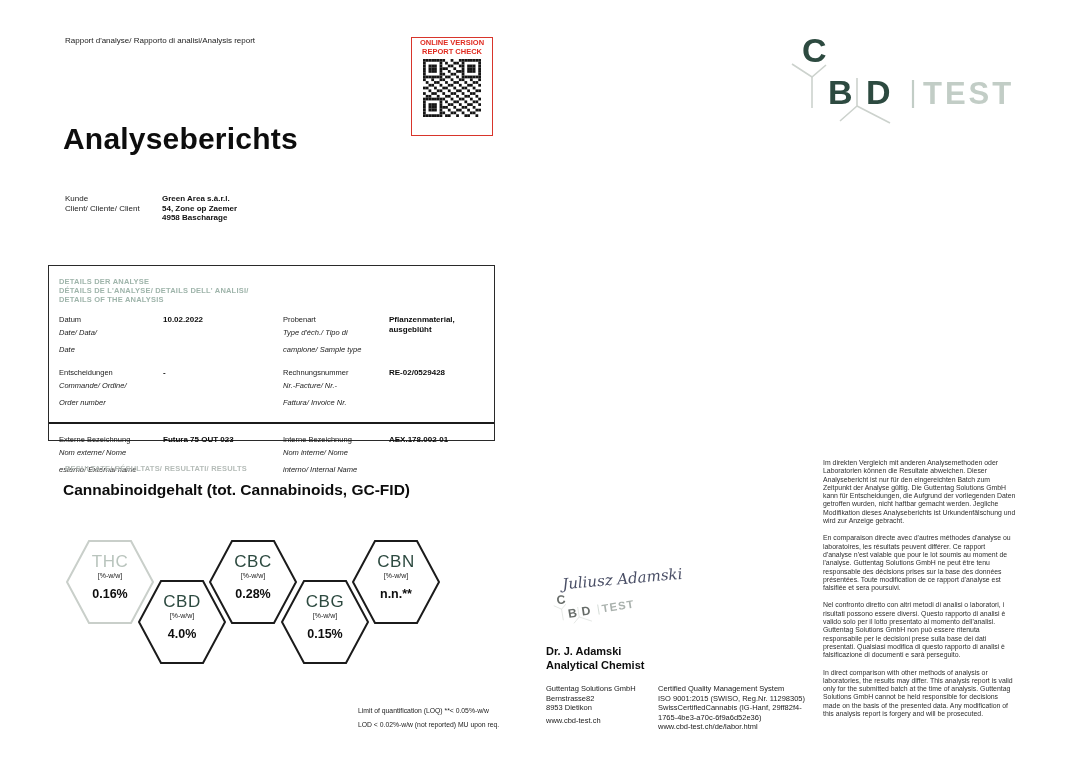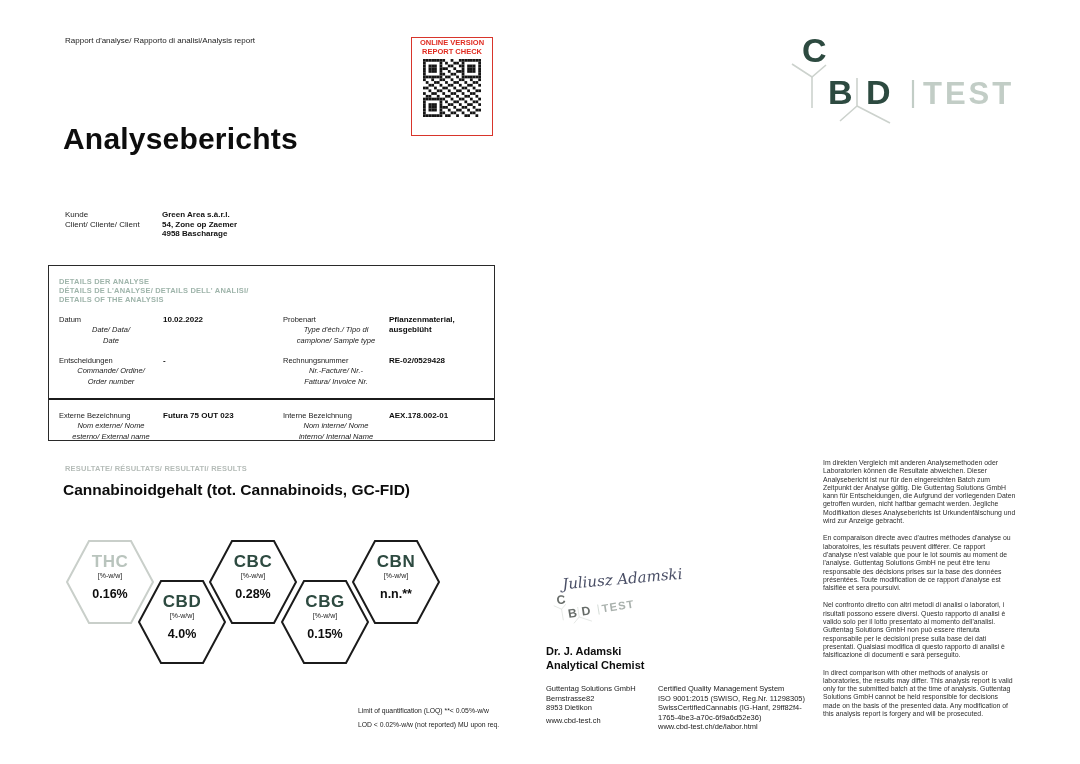--- a/index.html
+++ b/index.html
@@ -20,44 +20,44 @@
 
   
   .logo { position:absolute; left:790px; top:28px; width:230px; height:100px; }
   .logo svg, .stamp svg { width:100%; height:100%; }
   .bond { stroke:#ccd2cd; stroke-width:1.6; fill:none; }
   .lg-letter { font-family:"Liberation Sans", sans-serif; font-weight:bold; font-size:34px; fill:#2d4a40; }
   .lg-test { font-family:"Liberation Sans", sans-serif; font-weight:bold; font-size:31px; fill:#c2cdc6; letter-spacing:3px; }
   .lg-div { stroke:#c2cdc6; stroke-width:2.2; }
 
   
-  .client { position:absolute; left:65px; top:210px; display:flex; }
+  .client { position:absolute; left:65px; top:194px; display:flex; }
   .client-label { width:97px; font-size:8px; line-height:9.5px; color:#222; }
   .client-value { font-size:8px; line-height:9.5px; font-weight:bold; color:#111; }
 
   
   .details-box { position:absolute; left:48px; top:265px; width:447px; height:176px; border:1.3px solid #2a2a2a; padding:11px 10px 0 10px; }
   .details-heading { font-size:7.5px; line-height:9px; font-weight:bold; color:#9fb5ab; letter-spacing:.2px; margin-bottom:11px; }
   .details-grid { display:grid; grid-template-columns:104px 120px 106px 1fr; row-gap:10px; }
   .d-label { font-size:7.5px; line-height:9px; color:#1b1b1b; }
-  .d-sub { font-size:7.5px; line-height:11px; font-style:italic; color:#1b1b1b;text-align:center; }
+  .d-sub { font-size:7.5px; line-height:17px; font-style:italic; color:#1b1b1b; }
   .d-value { font-size:8px; line-height:9.5px; font-weight:bold; color:#0d0d0d; }
   .details-sep { grid-column:1 / -1; height:2px; background:#1b1b1b; margin:1px -10px 1px -10px; }
 
   
   .results-label { position:absolute; left:65px; top:464px; font-size:7.5px; font-weight:bold; color:#b5bcb8; letter-spacing:.2px; }
   .results-heading { position:absolute; left:63px; top:481px; font-size:15.5px; font-weight:bold; color:#0d0d0d; }
 
   
   .hex { position:absolute; width:88px; height:84px; }
   .hex svg { position:absolute; inset:0; width:100%; height:100%; }
   .hex polygon { fill:#ffffff; stroke:#1b1b1b; stroke-width:2; }
   .hex.muted polygon { stroke:#c9cfca; }
   .hex-content { position:absolute; inset:0; display:flex; flex-direction:column; align-items:center; padding-top:13px; }
-  .hex-name { font-size:17px; font-weight:bold; color:#2d4a40; line-height:18px; letter-spacing:.5px; }
+  .hex-name { font-size:17px; font-weight:normal; color:#2d4a40; line-height:18px; letter-spacing:.5px; }
   .hex.muted .hex-name { color:#b9c4bd; }
   .hex-unit { font-size:7px; color:#1b1b1b; line-height:9px; }
   .hex-value { margin-top:7px; font-size:12.5px; font-weight:bold; color:#0d0d0d; }
   .hex-thc { left:66px; top:540px; }
   .hex-cbd { left:138px; top:580px; }
   .hex-cbc { left:209px; top:540px; }
   .hex-cbg { left:281px; top:580px; }
   .hex-cbn { left:352px; top:540px; }
   .hex-d8  { left:424px; top:580px; }
 

